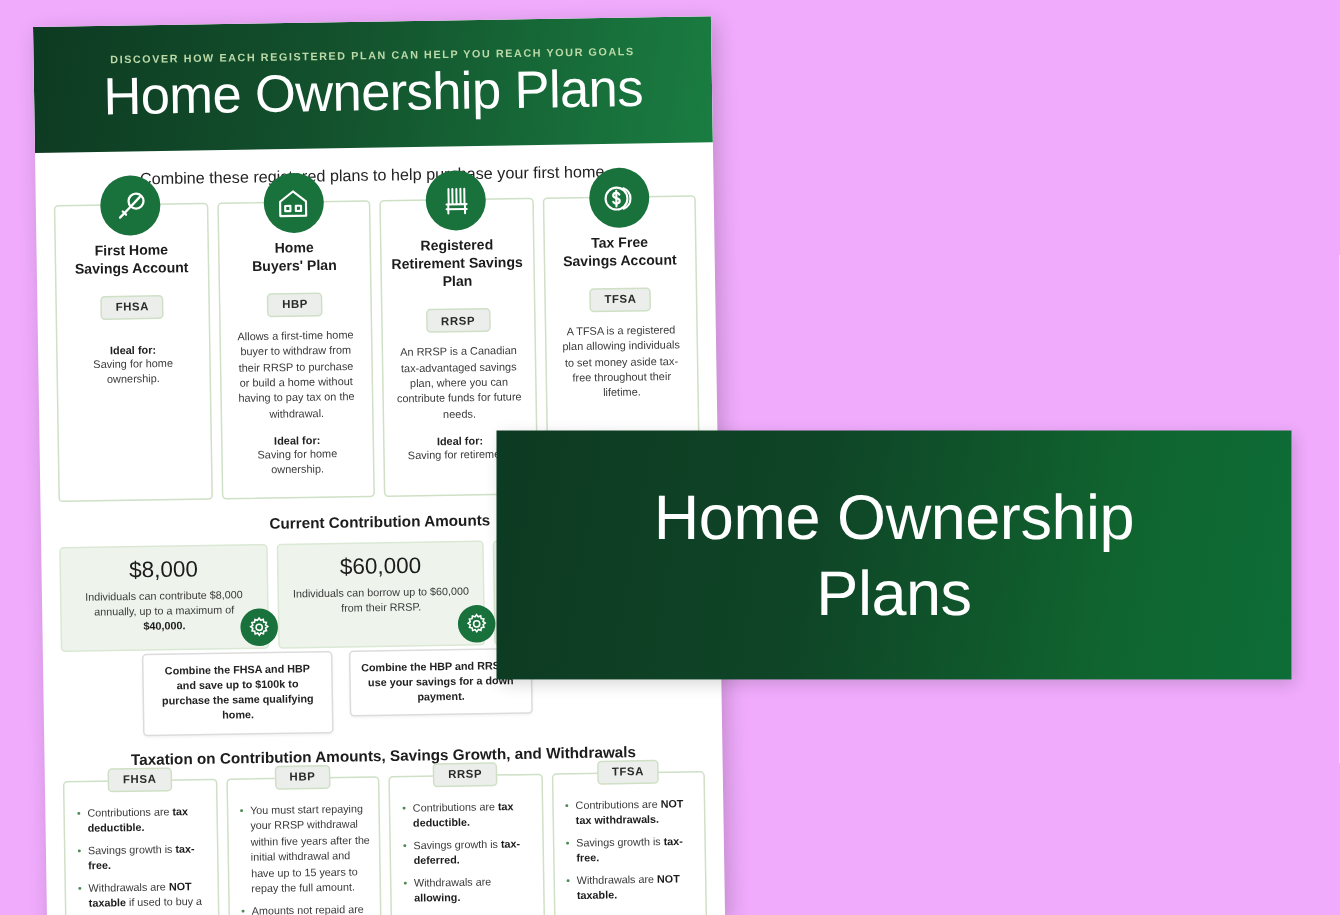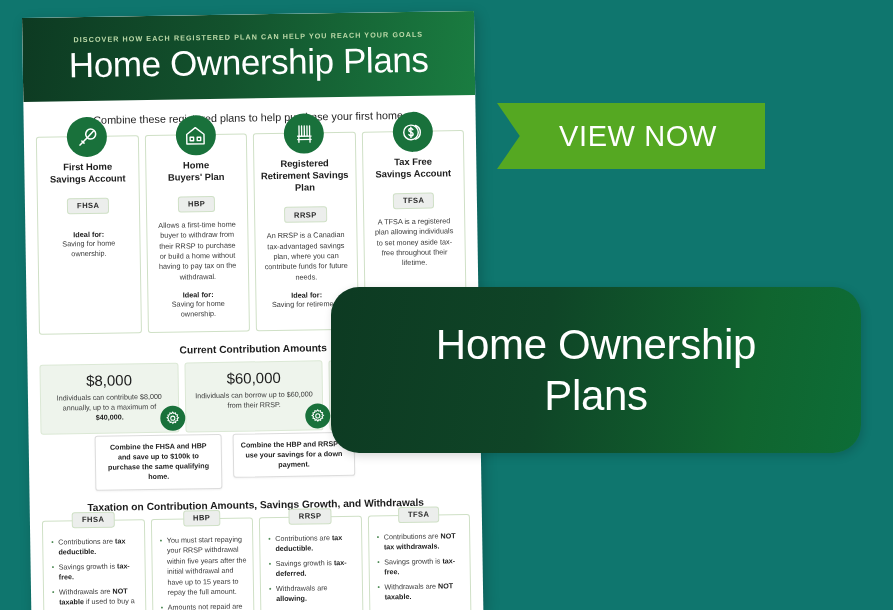--- a/index.html
+++ b/index.html
@@ -9,21 +9,21 @@
     height: 610px;
     background: #ffffff;
     font-family: "Liberation Sans", sans-serif;
     overflow: hidden;
   }
 
   #stage {
     position: relative;
     width: 893px;
     height: 610px;
-    background: #0f766e;
+    background: #f0abfc;
   }
 
   
   #doc-wrap {
     position: absolute;
     left: 22px;
     top: 18px;
     width: 452px;
     height: 600px;
     transform: rotate(-0.9deg);
@@ -283,21 +283,20 @@
     position: absolute;
     left: 331px;
     top: 287px;
     width: 530px;
     height: 166px;
     background: linear-gradient(100deg, #0d3a22 0%, #0f4527 40%, #10652f 78%, #0d6d37 100%);
     display: flex;
     align-items: center;
     justify-content: center;
     box-shadow: 2px 3px 10px rgba(0,0,0,0.16);
-    border-radius: 28px;
   }
   #title-panel-text {
     color: #ffffff;
     font-size: 42px;
     font-weight: 300;
     line-height: 1.22;
     text-align: center;
     letter-spacing: -0.3px;
     white-space: pre-line;
     padding: 0 28px;
@@ -471,20 +470,19 @@
             <li><span>Savings growth is </span><b>tax-free.</b></li>
             <li><span>Withdrawals are </span><b>NOT taxable.</b></li>
           </ul>
         </div>
 
       </div>
 
     </div>
   </div>
 
-  <div id="view-now">VIEW NOW</div>
 
   <div id="title-panel">
     <div id="title-panel-text">Home Ownership
 Plans</div>
   </div>
 
 </div>
 
 </body></html>

